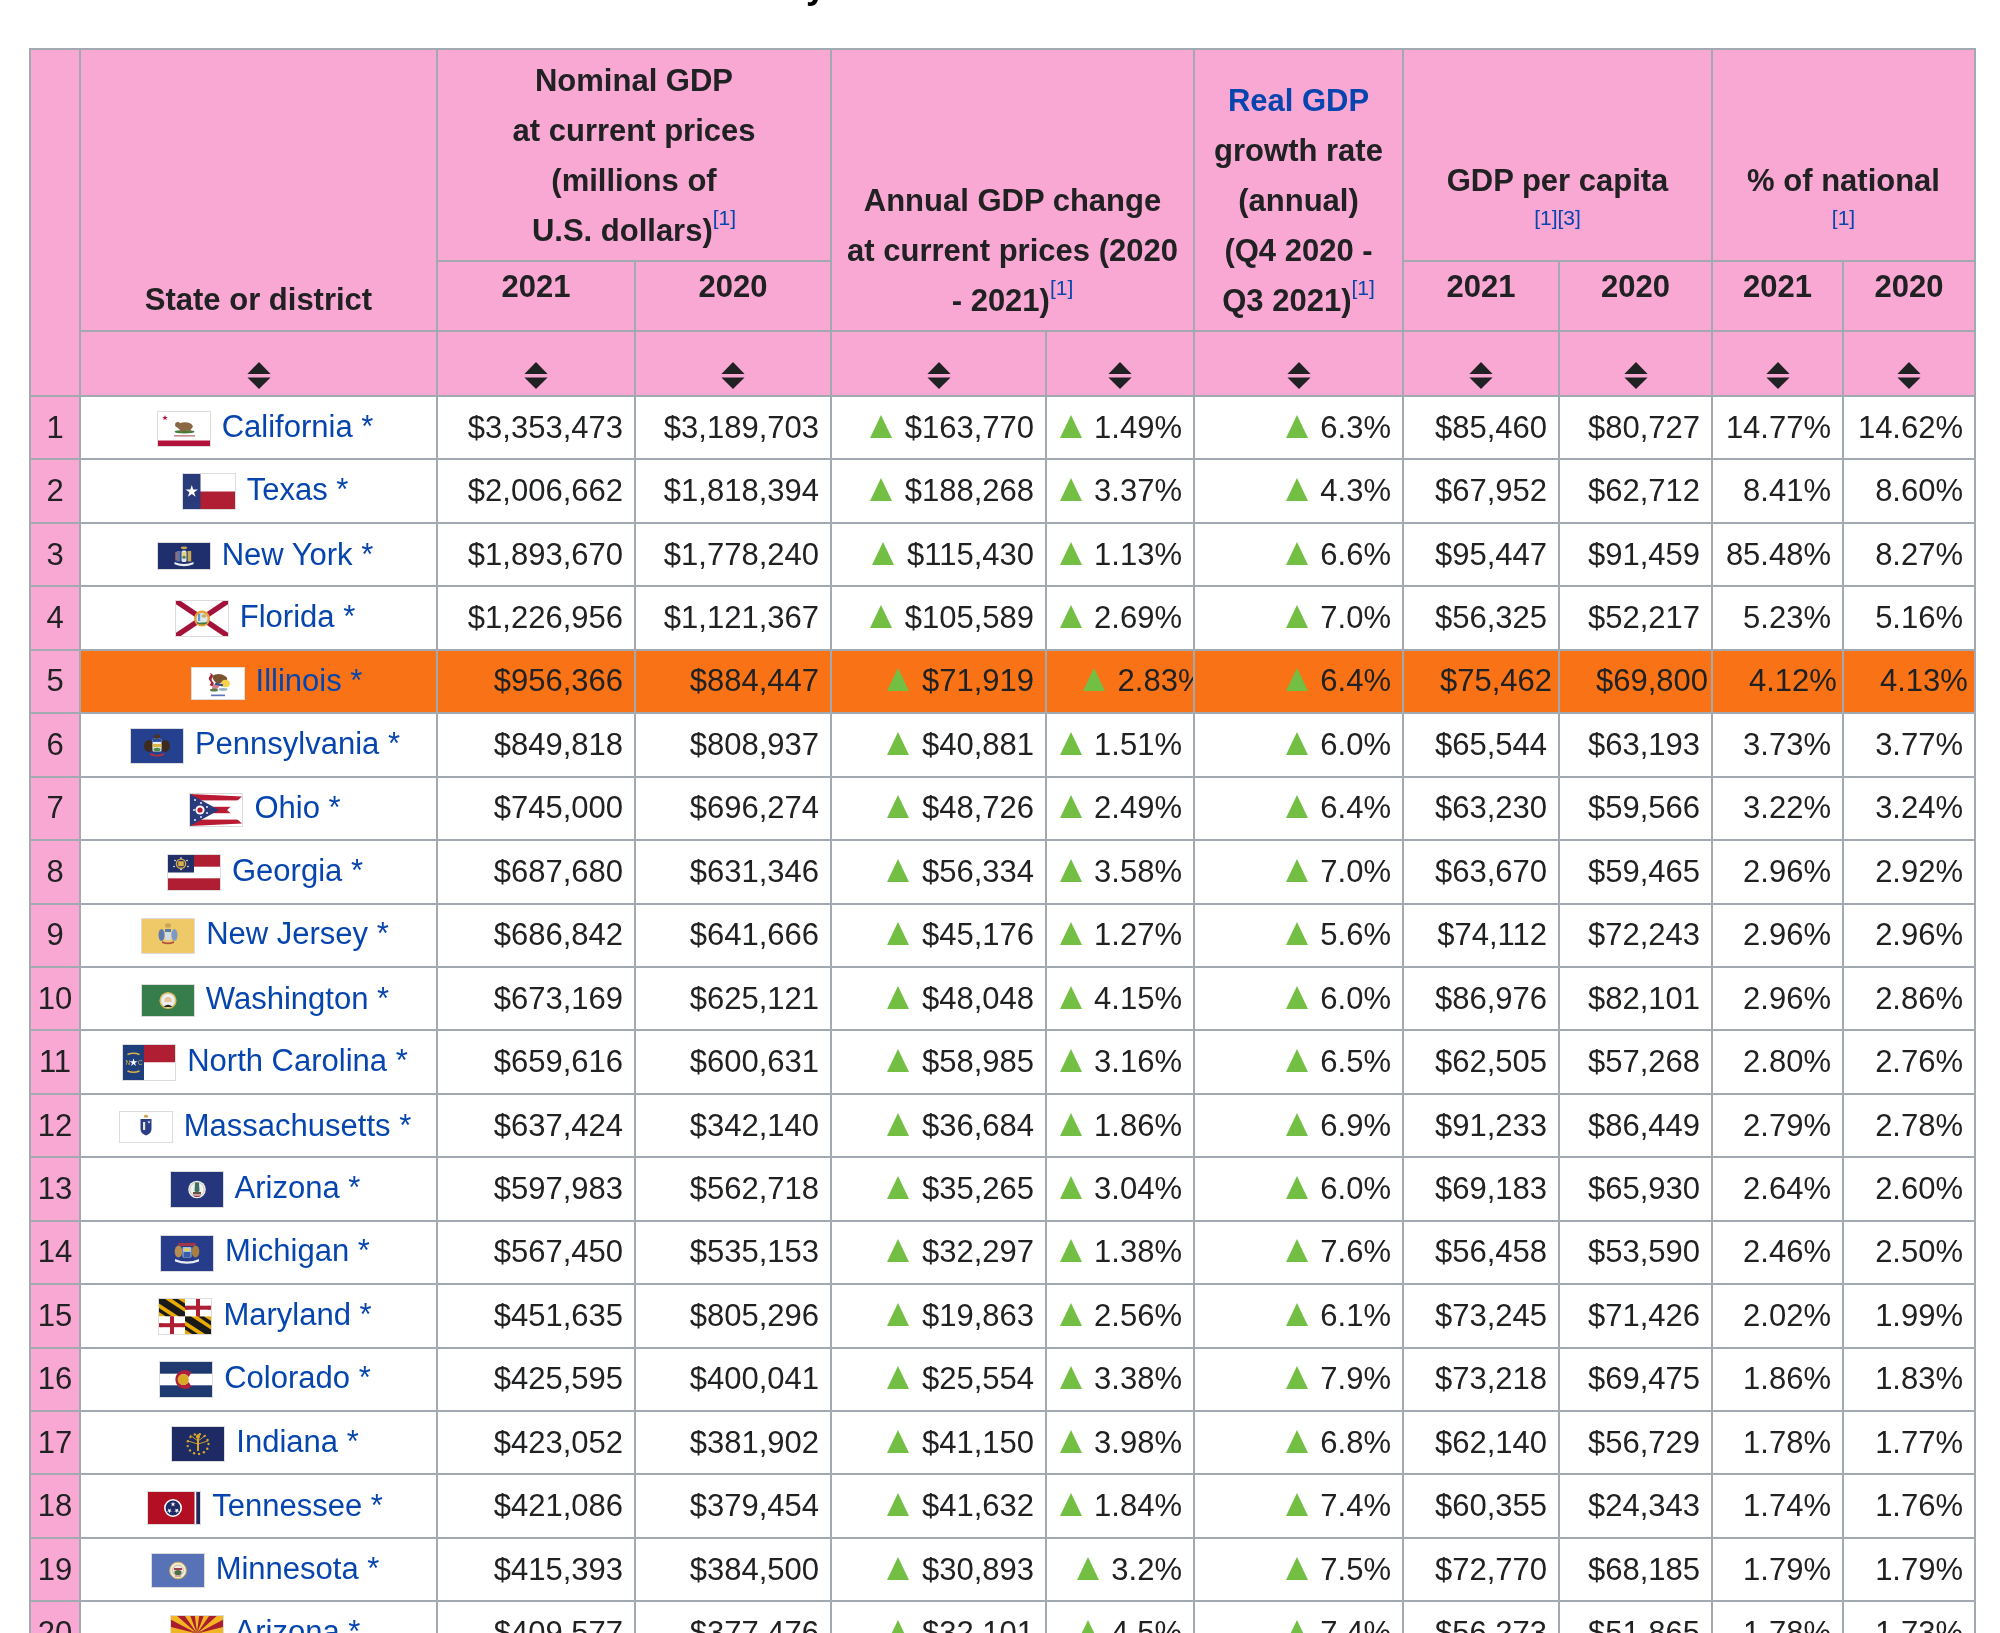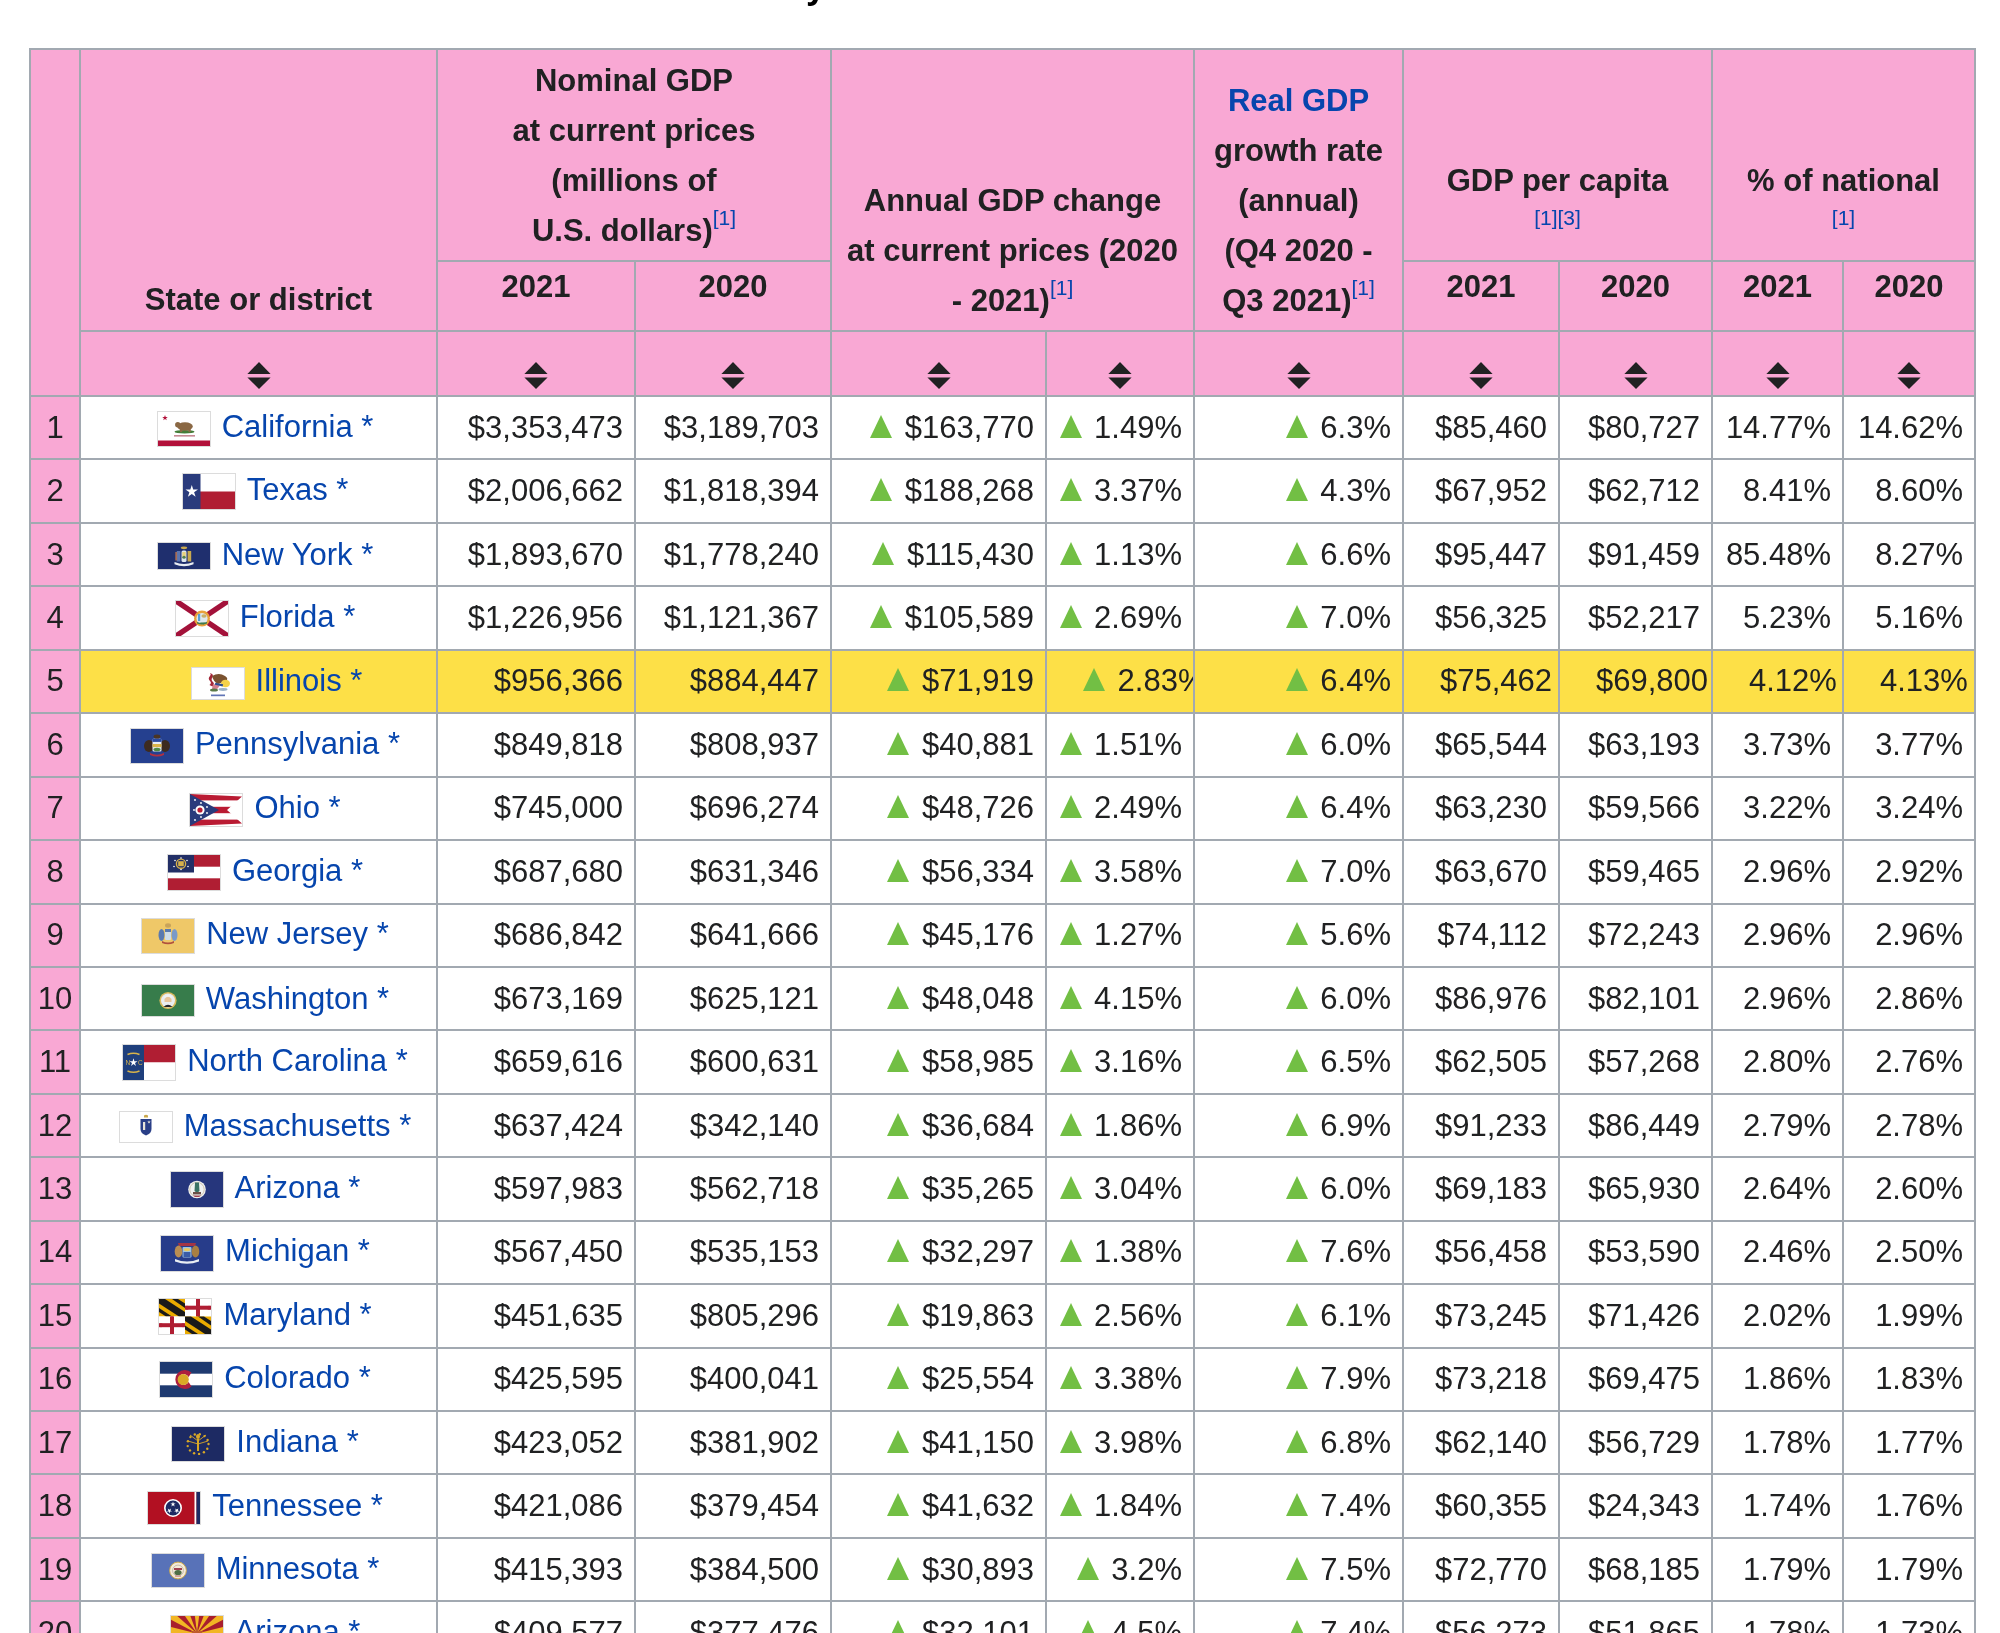--- a/index.html
+++ b/index.html
@@ -1,21 +1,21 @@
 <!DOCTYPE html>
 <html><head><meta charset="utf-8"><style>
 html,body{margin:0;padding:0;}
 body{width:2000px;height:1633px;overflow:hidden;background:#fff;font-family:"Liberation Sans",sans-serif;position:relative;}
 #frag{position:absolute;left:806px;top:-35px;font-size:36px;font-weight:bold;color:#000;}
 table{position:absolute;left:29px;top:48px;border-top:2px solid #a2a9b1;border-left:2px solid #a2a9b1;border-spacing:0;table-layout:fixed;width:1945px;font-size:31px;color:#202122;}
 th,td{border-right:2px solid #a2a9b1;border-bottom:2px solid #a2a9b1;box-sizing:border-box;padding:0;overflow:hidden;}
 th{background:#f9a8d4;font-weight:bold;text-align:center;vertical-align:bottom;line-height:50px;padding-bottom:4px;margin-top:36px;}
 th.sh{padding-bottom:5px;}
 td{vertical-align:middle;background:#fff;}
-tr.hl td{background:#fde047;padding-left:36px;}
+tr.hl td{background:#f97316;padding-left:36px;}
 th.rk{font-weight:normal;vertical-align:middle;text-align:center;padding-bottom:0;line-height:normal;}
 td.st{text-align:center;padding-left:13px;white-space:nowrap;}
 td.num{text-align:right;padding-right:11px;white-space:nowrap;}
 a{color:#0645ad;text-decoration:none;}
 sup{font-size:21px;line-height:0;position:relative;top:-0.2em;font-weight:normal;}
 sup a{font-weight:normal;}
 .fl{display:inline-block;vertical-align:middle;border:1px solid #dcdcdc;background:#fff;margin-right:11px;font-size:0;line-height:0;}
 .fl svg{display:block;}
 .up{display:inline-block;width:0;height:0;border-left:11px solid transparent;border-right:11px solid transparent;border-bottom:23.5px solid #72bf44;margin-right:4px;}
 .si{display:inline-block;vertical-align:bottom;}

